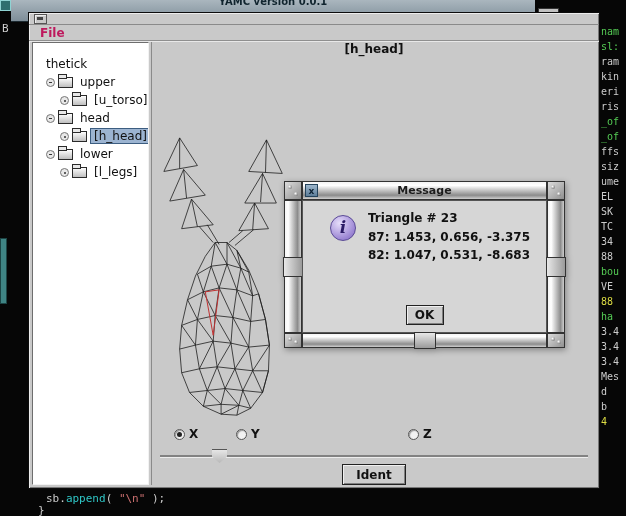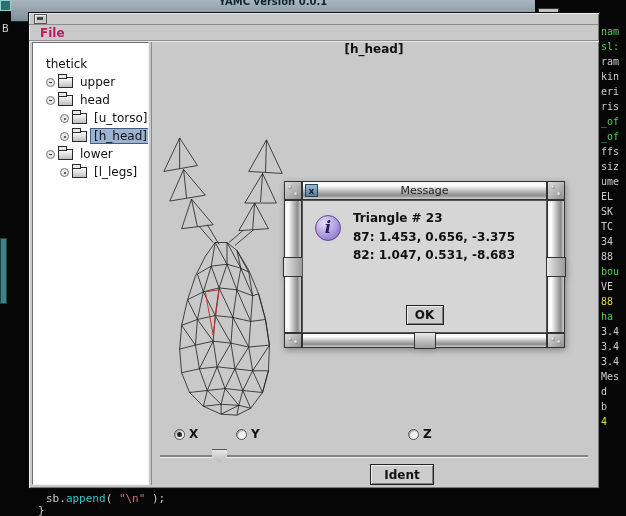--- a/index.html
+++ b/index.html
@@ -53,36 +53,36 @@
 .radio{position:absolute;display:flex;align-items:center;gap:4px;top:0;}
 .radio:nth-child(1){left:22px;}
 .radio:nth-child(2){left:84px;}
 .radio:nth-child(3){left:256px;}
 .rb{width:11px;height:11px;border-radius:50%;background:#f2f2f2;border:1px solid #555;box-shadow:inset 1px 1px 1px #999;position:relative;flex:none;}
 .radio.on .rb::after{content:"";position:absolute;left:2px;top:2px;width:5px;height:5px;border-radius:50%;background:#222;}
 .rlabel{font-size:12px;font-weight:bold;color:#111;}
 .slider{position:absolute;left:8px;right:8px;top:406px;height:16px;}
 .slider .track{position:absolute;left:0;right:0;top:7px;height:2px;background:#828282;box-shadow:0 1px 0 #ededed;}
 .slider .thumb{position:absolute;left:52px;top:1px;width:15px;height:14px;background:linear-gradient(#e6e6e6,#b8b8b8);clip-path:polygon(0 0,100% 0,100% 55%,50% 100%,0 55%);border-top:1px solid #555;}
-.ident-btn{position:absolute;top:422px;left:50%;transform:translateX(-50%);width:64px;height:21px;background:#cdcdcd;border:1px solid #222;box-shadow:inset 1px 1px 0 #f0f0f0, inset -1px -1px 0 #808080;font-size:12px;font-weight:bold;color:#111;display:flex;align-items:center;justify-content:center;margin-left:28px;}
+.ident-btn{position:absolute;top:422px;left:50%;transform:translateX(-50%);width:64px;height:21px;background:#cdcdcd;border:1px solid #222;box-shadow:inset 1px 1px 0 #f0f0f0, inset -1px -1px 0 #808080;font-size:12px;font-weight:bold;color:#111;display:flex;align-items:center;justify-content:center;}
 
 
 .msg{position:absolute;left:284px;top:181px;width:281px;height:167px;z-index:9;display:grid;grid-template-columns:18px 1fr 18px;grid-template-rows:19px 1fr 15px;filter:drop-shadow(1px 2px 3px rgba(0,0,0,.35));}
 .mcorner{background:linear-gradient(135deg,#dcdcdc,#8f8f8f);border:1px solid #333;position:relative;}
 .mcorner::before,.mcorner::after{content:"";position:absolute;width:4px;height:4px;border-radius:50%;background:radial-gradient(circle at 35% 35%,#fff,#555);}
 .mcorner::before{left:3px;top:3px;}
 .mcorner::after{right:3px;bottom:3px;}
 .mtop{position:relative;background:linear-gradient(#f4f4f4 0%,#ffffff 20%,#8c8c8c 78%,#cfcfcf 100%);border:1px solid #333;display:flex;align-items:center;justify-content:center;}
-.mtitle{font-size:11px;font-weight:normal;color:#1c1c1c;text-align:center;}
+.mtitle{font-size:11px;font-weight:bold;color:#1c1c1c;text-align:center;}
 .mclose{position:absolute;left:2px;top:2px;width:13px;height:13px;background:linear-gradient(#9db6cc,#5c7d99);border:1px solid #24435c;color:#0e2233;font-size:9px;font-weight:bold;display:flex;align-items:center;justify-content:center;}
 .mside{background:linear-gradient(90deg,#f4f4f4,#ffffff 20%,#8c8c8c 78%,#cfcfcf);border:1px solid #333;position:relative;}
 .mside::after{content:"";position:absolute;left:-2px;right:-2px;top:50%;height:18px;transform:translateY(-50%);background:linear-gradient(90deg,#e8e8e8,#9a9a9a);border:1px solid #333;}
 .mbottom{background:linear-gradient(#f4f4f4,#ffffff 20%,#8c8c8c 78%,#cfcfcf);border:1px solid #333;position:relative;}
 .mbottom::after{content:"";position:absolute;top:-2px;bottom:-2px;left:50%;width:20px;transform:translateX(-50%);background:linear-gradient(#e8e8e8,#9a9a9a);border:1px solid #333;}
-.mcontent{background:#d6d6d6;border:1px solid #555;padding:8px 10px 6px 12px;position:relative;}
+.mcontent{background:#d6d6d6;border:1px solid #555;padding:8px 10px 6px 27px;position:relative;}
 .msg-row{display:flex;gap:12px;}
 .info-icon{width:26px;height:26px;border-radius:50%;background:radial-gradient(circle at 35% 30%,#e6defa,#9c86d4 70%,#7a64b8);border:1px solid #5a4a96;flex:none;margin-top:6px;position:relative;}
 .info-icon::after{content:"i";position:absolute;left:0;right:0;top:1px;text-align:center;font:italic bold 17px "DejaVu Serif",serif;color:#2c1c66;}
 .msg-lines{font-size:12px;font-weight:bold;color:#111;line-height:18.5px;}
 .ok-btn{position:absolute;left:50%;bottom:7px;transform:translateX(-50%);width:38px;height:20px;background:#cdcdcd;border:1px solid #222;box-shadow:inset 1px 1px 0 #f0f0f0, inset -1px -1px 0 #808080;font-size:12px;font-weight:bold;color:#111;display:flex;align-items:center;justify-content:center;}
 </style>
 </head>
 <body>
 
 <div class="top-strip">
@@ -116,29 +116,29 @@
     <div class="tree">
         <div class="tree-row lvl0 root">
 
         <span class="tlabel">thetick</span>
       </div>
         <div class="tree-row lvl1">
         <span class="twisty"></span>
         <span class="folder"></span>
         <span class="tlabel">upper</span>
       </div>
+        <div class="tree-row lvl2">
+        <span class="twisty"></span>
+        <span class="folder"></span>
+        <span class="tlabel">[u_torso]</span>
+      </div>
         <div class="tree-row lvl1">
         <span class="twisty"></span>
         <span class="folder"></span>
         <span class="tlabel">head</span>
-      </div>
-        <div class="tree-row lvl2">
-        <span class="twisty"></span>
-        <span class="folder"></span>
-        <span class="tlabel">[u_torso]</span>
       </div>
         <div class="tree-row lvl2 selected">
         <span class="twisty"></span>
         <span class="folder"></span>
         <span class="tlabel">[h_head]</span>
       </div>
         <div class="tree-row lvl1">
         <span class="twisty"></span>
         <span class="folder"></span>
         <span class="tlabel">lower</span>

